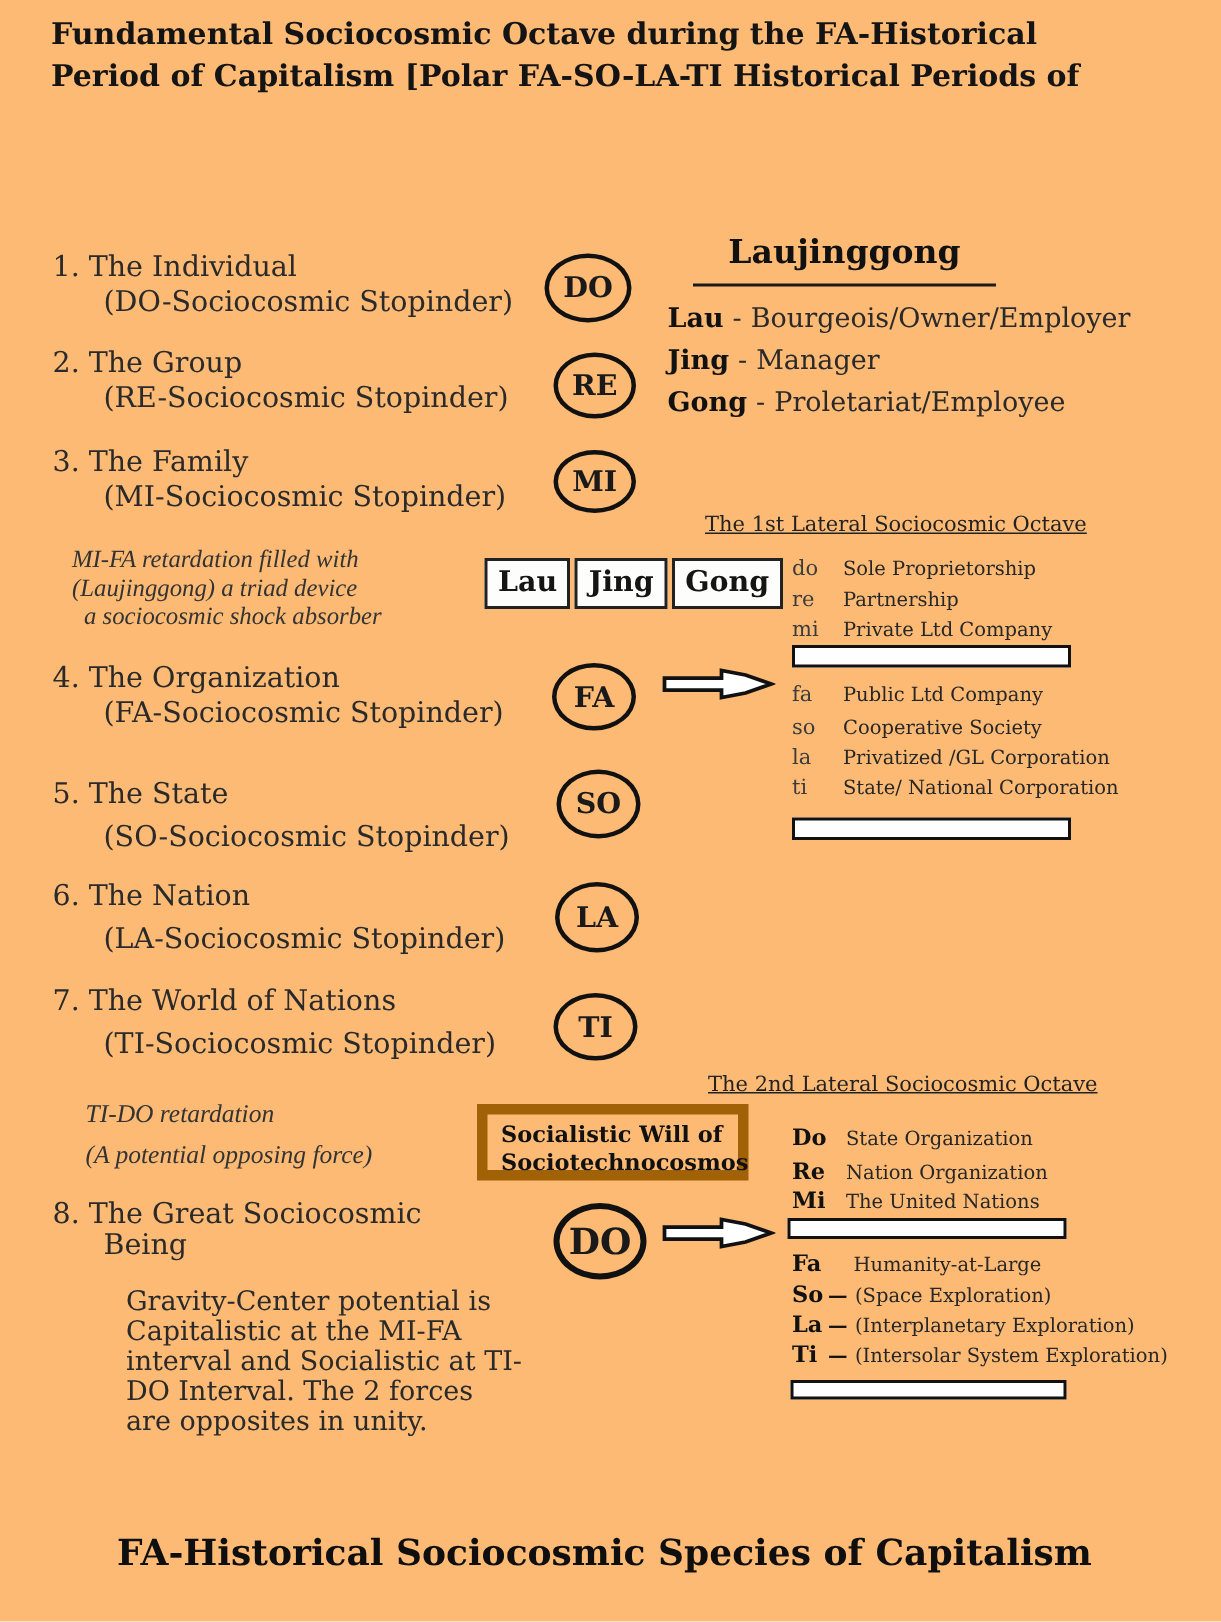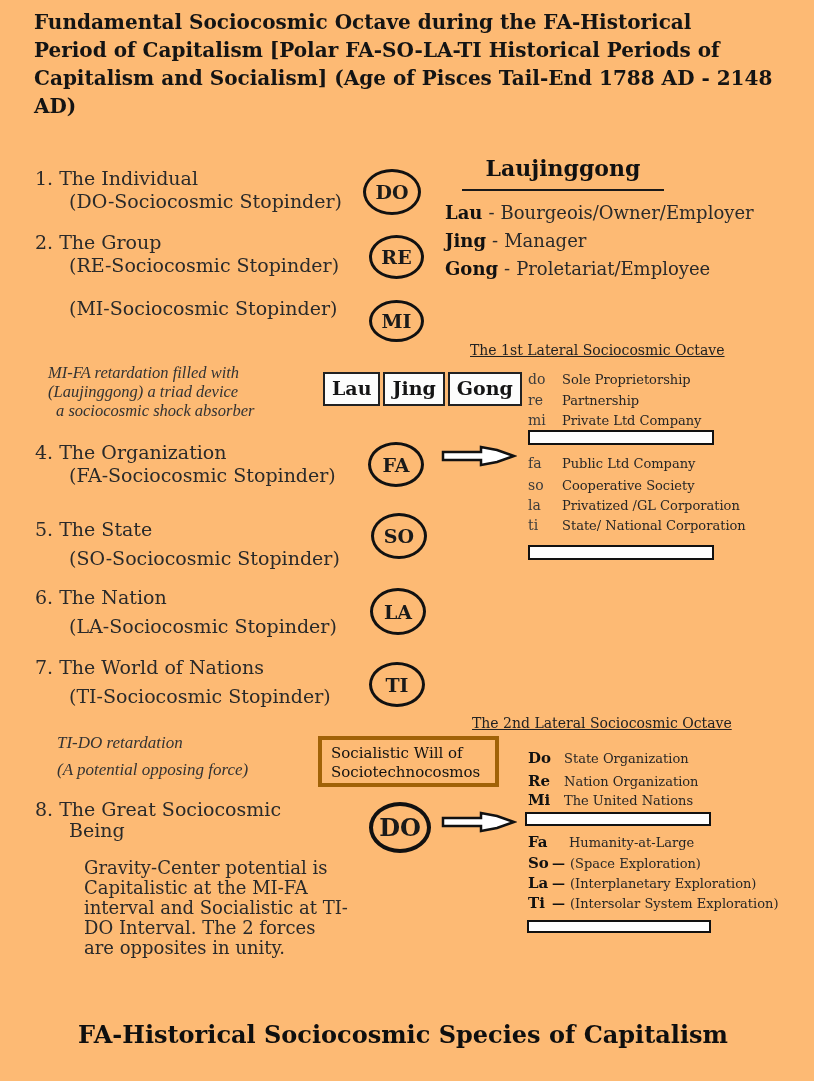--- a/index.html
+++ b/index.html
@@ -44,46 +44,46 @@
 
   .oct-heading { font-size:14px; text-decoration:underline; color:#222; white-space:nowrap; }
   .oct-row { left:528px; font-size:13px; color:#262626; white-space:nowrap; }
   .oct-row .note { display:inline-block; width:34px; font-size:14px; color:#3c3c3c; }
   .oct-row.bold-note .note { font-weight:bold; font-size:15px; color:#111; width:36px; }
   .oct-row .dash2 { font-weight:bold; color:#111; margin-right:5px; }
   .empty-bar { border:2px solid #111; background:#fefefe; }
 
   .soc-box {
     left:318px; top:736px; width:181px; height:51px;
-    border:4px solid #a16207; padding:4px 0 0 9px;
-    font-weight:normal; font-size:15px; line-height:19px; color:#111;
+    border:7px solid #a16207; padding:4px 0 0 9px;
+    font-weight:bold; font-size:15px; line-height:19px; color:#111;
   }
 
   .footer-title { left:78px; top:1020px; font-weight:bold; font-size:24px; color:#0f0f0f; white-space:nowrap; }
 </style>
 </head>
 <body>
 
 <div class="canvas">
 
   <div class="abs main-title">
     <div>Fundamental Sociocosmic Octave during the FA-Historical</div>
     <div>Period of Capitalism  [Polar FA-SO-LA-TI Historical Periods of</div>
-    <div>Capitalism and Socialism] (Age of Pisces Tail-End 1788 AD - 2148 AD)</div>
   </div>
 
   <div class="abs stopinder" style="top:167px">
     <div class="s-label">1. The Individual</div>
     <div class="s-sub">(DO-Sociocosmic Stopinder)</div>
   </div>
   <div class="abs stopinder" style="top:231px">
     <div class="s-label">2. The Group</div>
     <div class="s-sub">(RE-Sociocosmic Stopinder)</div>
   </div>
   <div class="abs stopinder" style="top:297px">
+    <div class="s-label">3. The Family</div>
     <div class="s-sub">(MI-Sociocosmic Stopinder)</div>
   </div>
   <div class="abs stopinder" style="top:441px">
     <div class="s-label">4. The Organization</div>
     <div class="s-sub">(FA-Sociocosmic Stopinder)</div>
   </div>
   <div class="abs stopinder wide" style="top:518px">
     <div class="s-label">5. The State</div>
     <div class="s-sub">(SO-Sociocosmic Stopinder)</div>
   </div>

